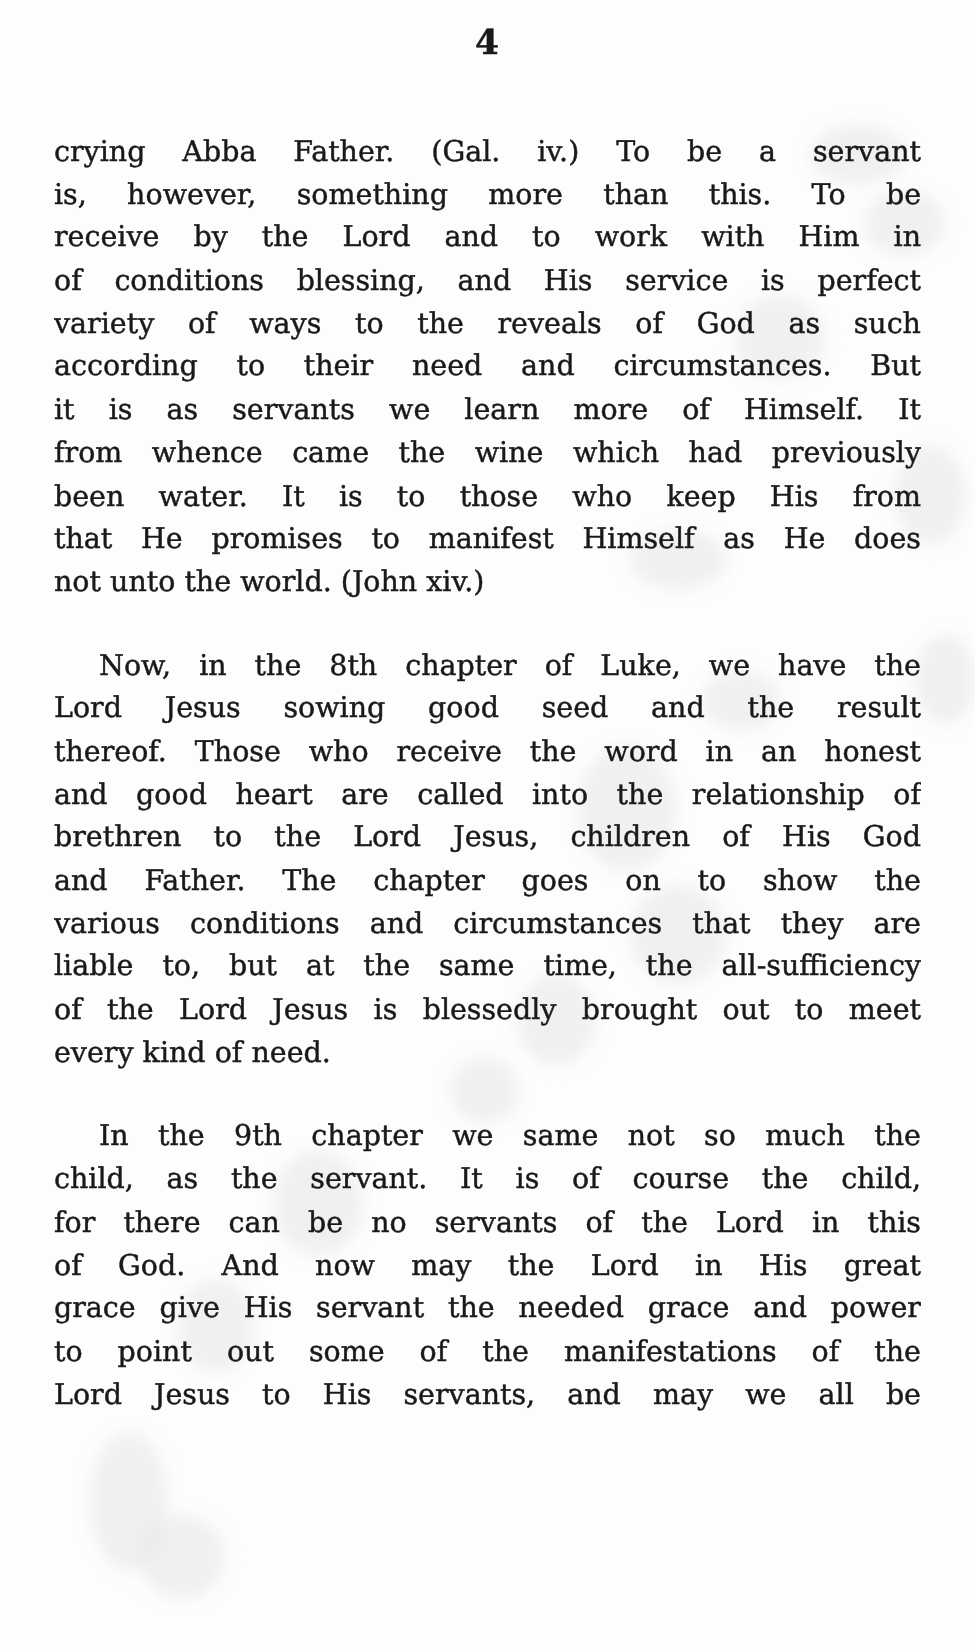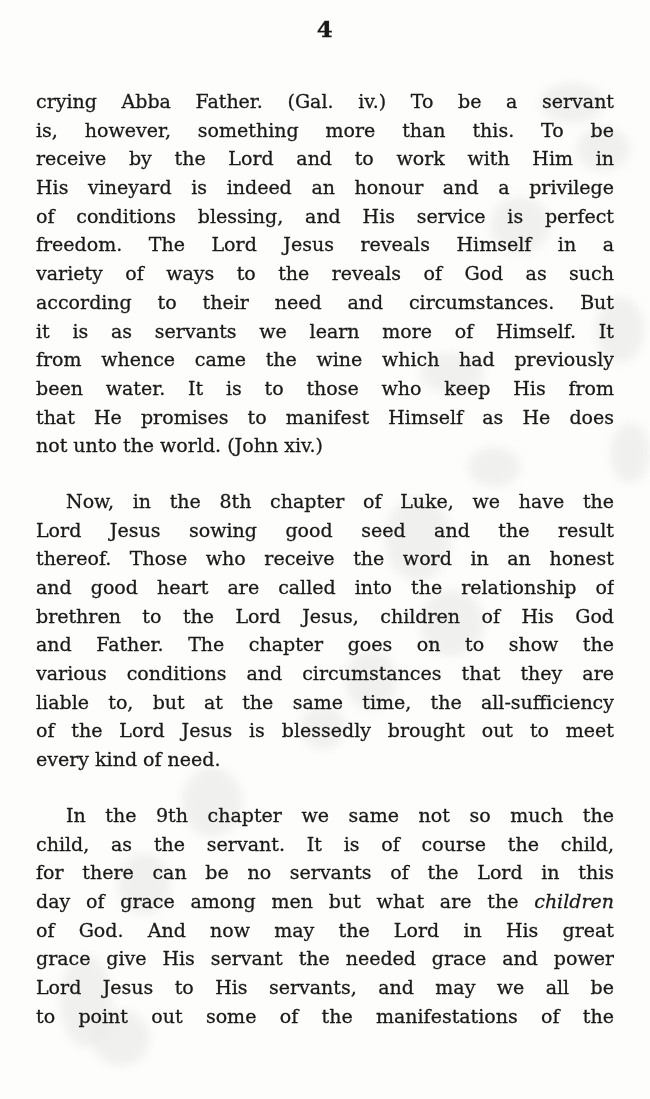--- a/index.html
+++ b/index.html
@@ -79,23 +79,21 @@
   </div>
 
   <div class="pagenum">4</div>
 
   <div class="textblock">
 
     <div class="para">
       <div class="line">crying Abba Father. (Gal. iv.) To be a servant</div>
       <div class="line">is, however, something more than this. To be</div>
       <div class="line">receive by the Lord and to work with Him in</div>
-      <div class="line">His vineyard is indeed an honour and a privilege</div>
       <div class="line">of conditions blessing, and His service is perfect</div>
-      <div class="line">freedom. The Lord Jesus reveals Himself in a</div>
       <div class="line">variety of ways to the reveals of God as such</div>
       <div class="line">according to their need and circumstances. But</div>
       <div class="line">it is as servants we learn more of Himself. It</div>
       <div class="line">from whence came the wine which had previously</div>
       <div class="line">been water. It is to those who keep His from</div>
       <div class="line">that He promises to manifest Himself as He does</div>
       <div class="line lastline">not unto the world. (John xiv.)</div>
     </div>
 
     <div class="para">
@@ -108,21 +106,20 @@
       <div class="line">various conditions and circumstances that they are</div>
       <div class="line">liable to, but at the same time, the all-sufficiency</div>
       <div class="line">of the Lord Jesus is blessedly brought out to meet</div>
       <div class="line lastline">every kind of need.</div>
     </div>
 
     <div class="para">
       <div class="line indent">In the 9th chapter we same not so much the</div>
       <div class="line">child, as the servant. It is of course the child,</div>
       <div class="line">for there can be no servants of the Lord in this</div>
-      <div class="line"><span>day of grace among men but what are the </span><em>children</em></div>
       <div class="line">of God. And now may the Lord in His great</div>
       <div class="line">grace give His servant the needed grace and power</div>
+      <div class="line">to point out some of the manifestations of the</div>
       <div class="line">Lord Jesus to His servants, and may we all be</div>
-      <div class="line">to point out some of the manifestations of the</div>
     </div>
 
   </div>
 </div>
 
 </body></html>

